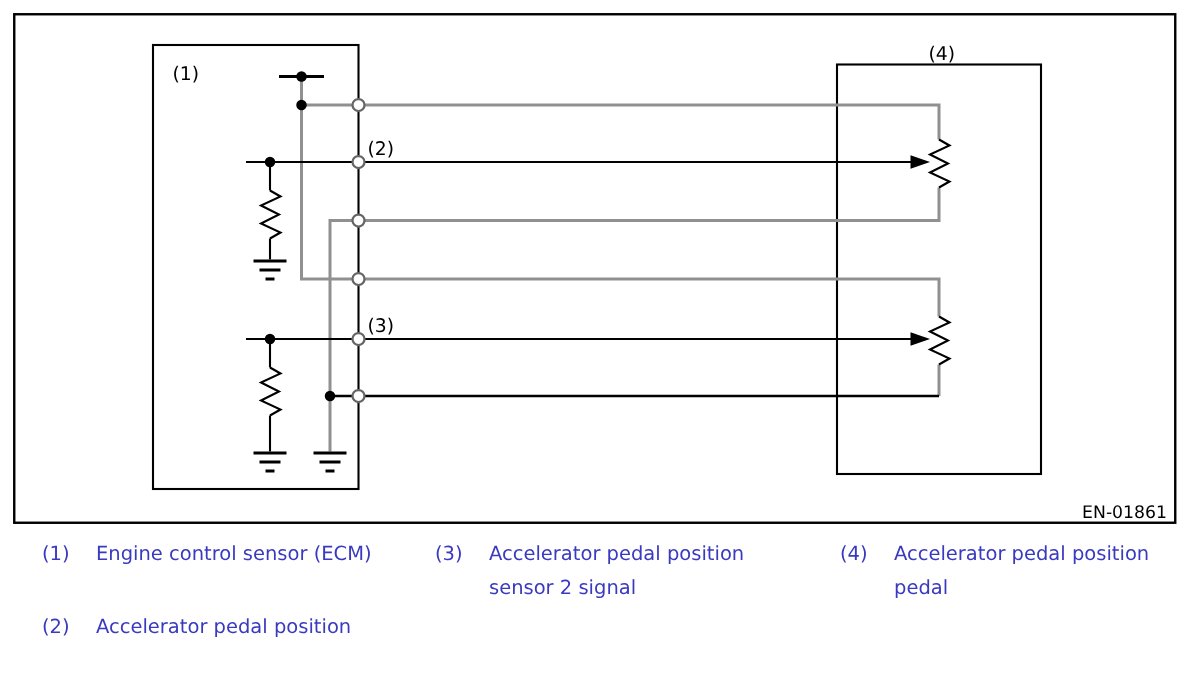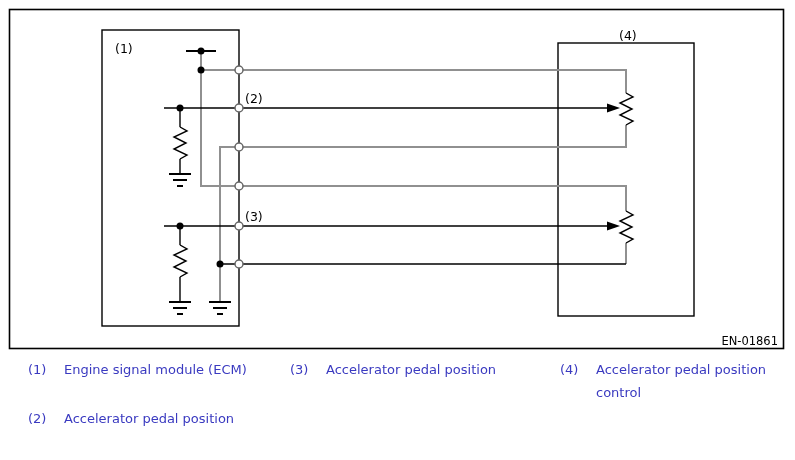--- a/index.html
+++ b/index.html
@@ -91,40 +91,41 @@
   <text x="619" y="40" font-size="12.5">(4)</text>
 
   <text x="778" y="345" font-size="11.5" text-anchor="end">EN-01861</text>
 </svg>
 
 <div class="legend">
 
   <div class="legend-entry" style="left:28px;top:6px;">
     <div class="legend-num">(1)</div>
     <div class="legend-text">
-      <div>Engine signal module (ECM)</div>
+      <div>Engine control sensor (ECM)</div>
       <div></div>
     </div>
   </div>
 
   <div class="legend-entry" style="left:28px;top:55px;">
     <div class="legend-num">(2)</div>
     <div class="legend-text">
       <div>Accelerator pedal position</div>
     </div>
   </div>
 
   <div class="legend-entry" style="left:290px;top:6px;">
     <div class="legend-num">(3)</div>
     <div class="legend-text">
       <div>Accelerator pedal position</div>
+      <div>sensor 2 signal</div>
     </div>
   </div>
 
   <div class="legend-entry" style="left:560px;top:6px;">
     <div class="legend-num">(4)</div>
     <div class="legend-text">
       <div>Accelerator pedal position</div>
-      <div>control</div>
+      <div>pedal</div>
     </div>
   </div>
 
 </div>
 
 </body></html>

